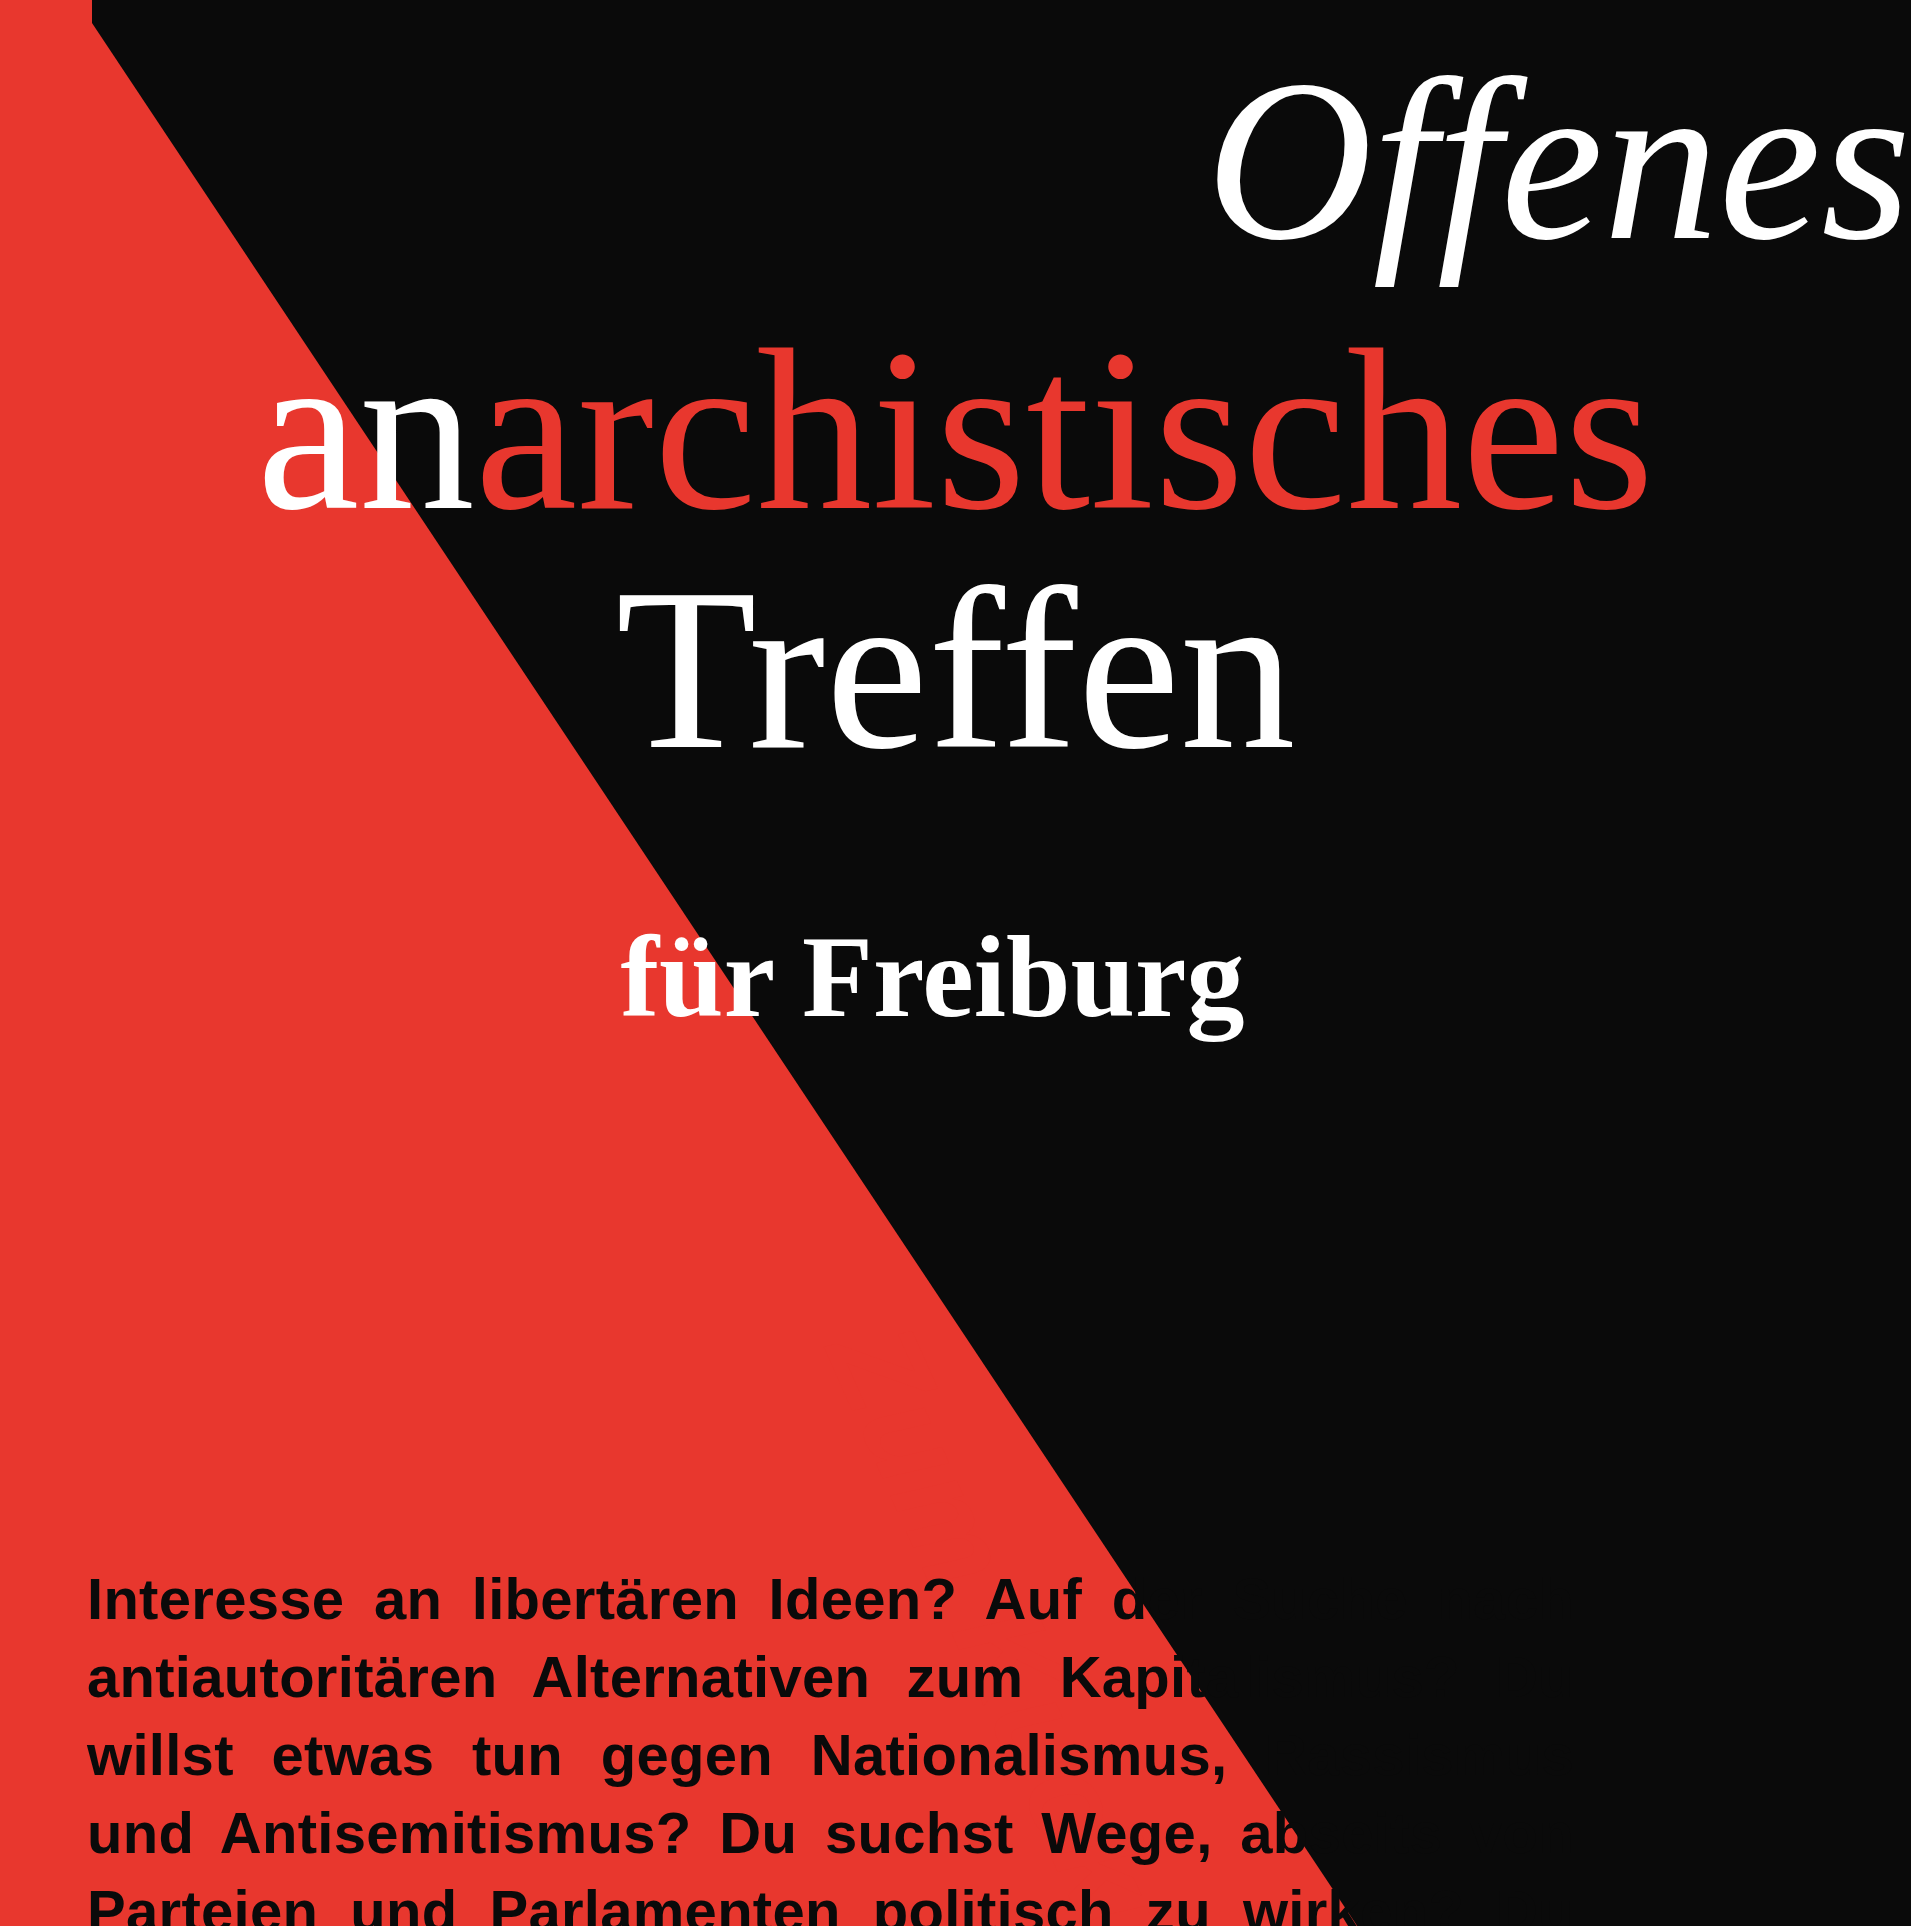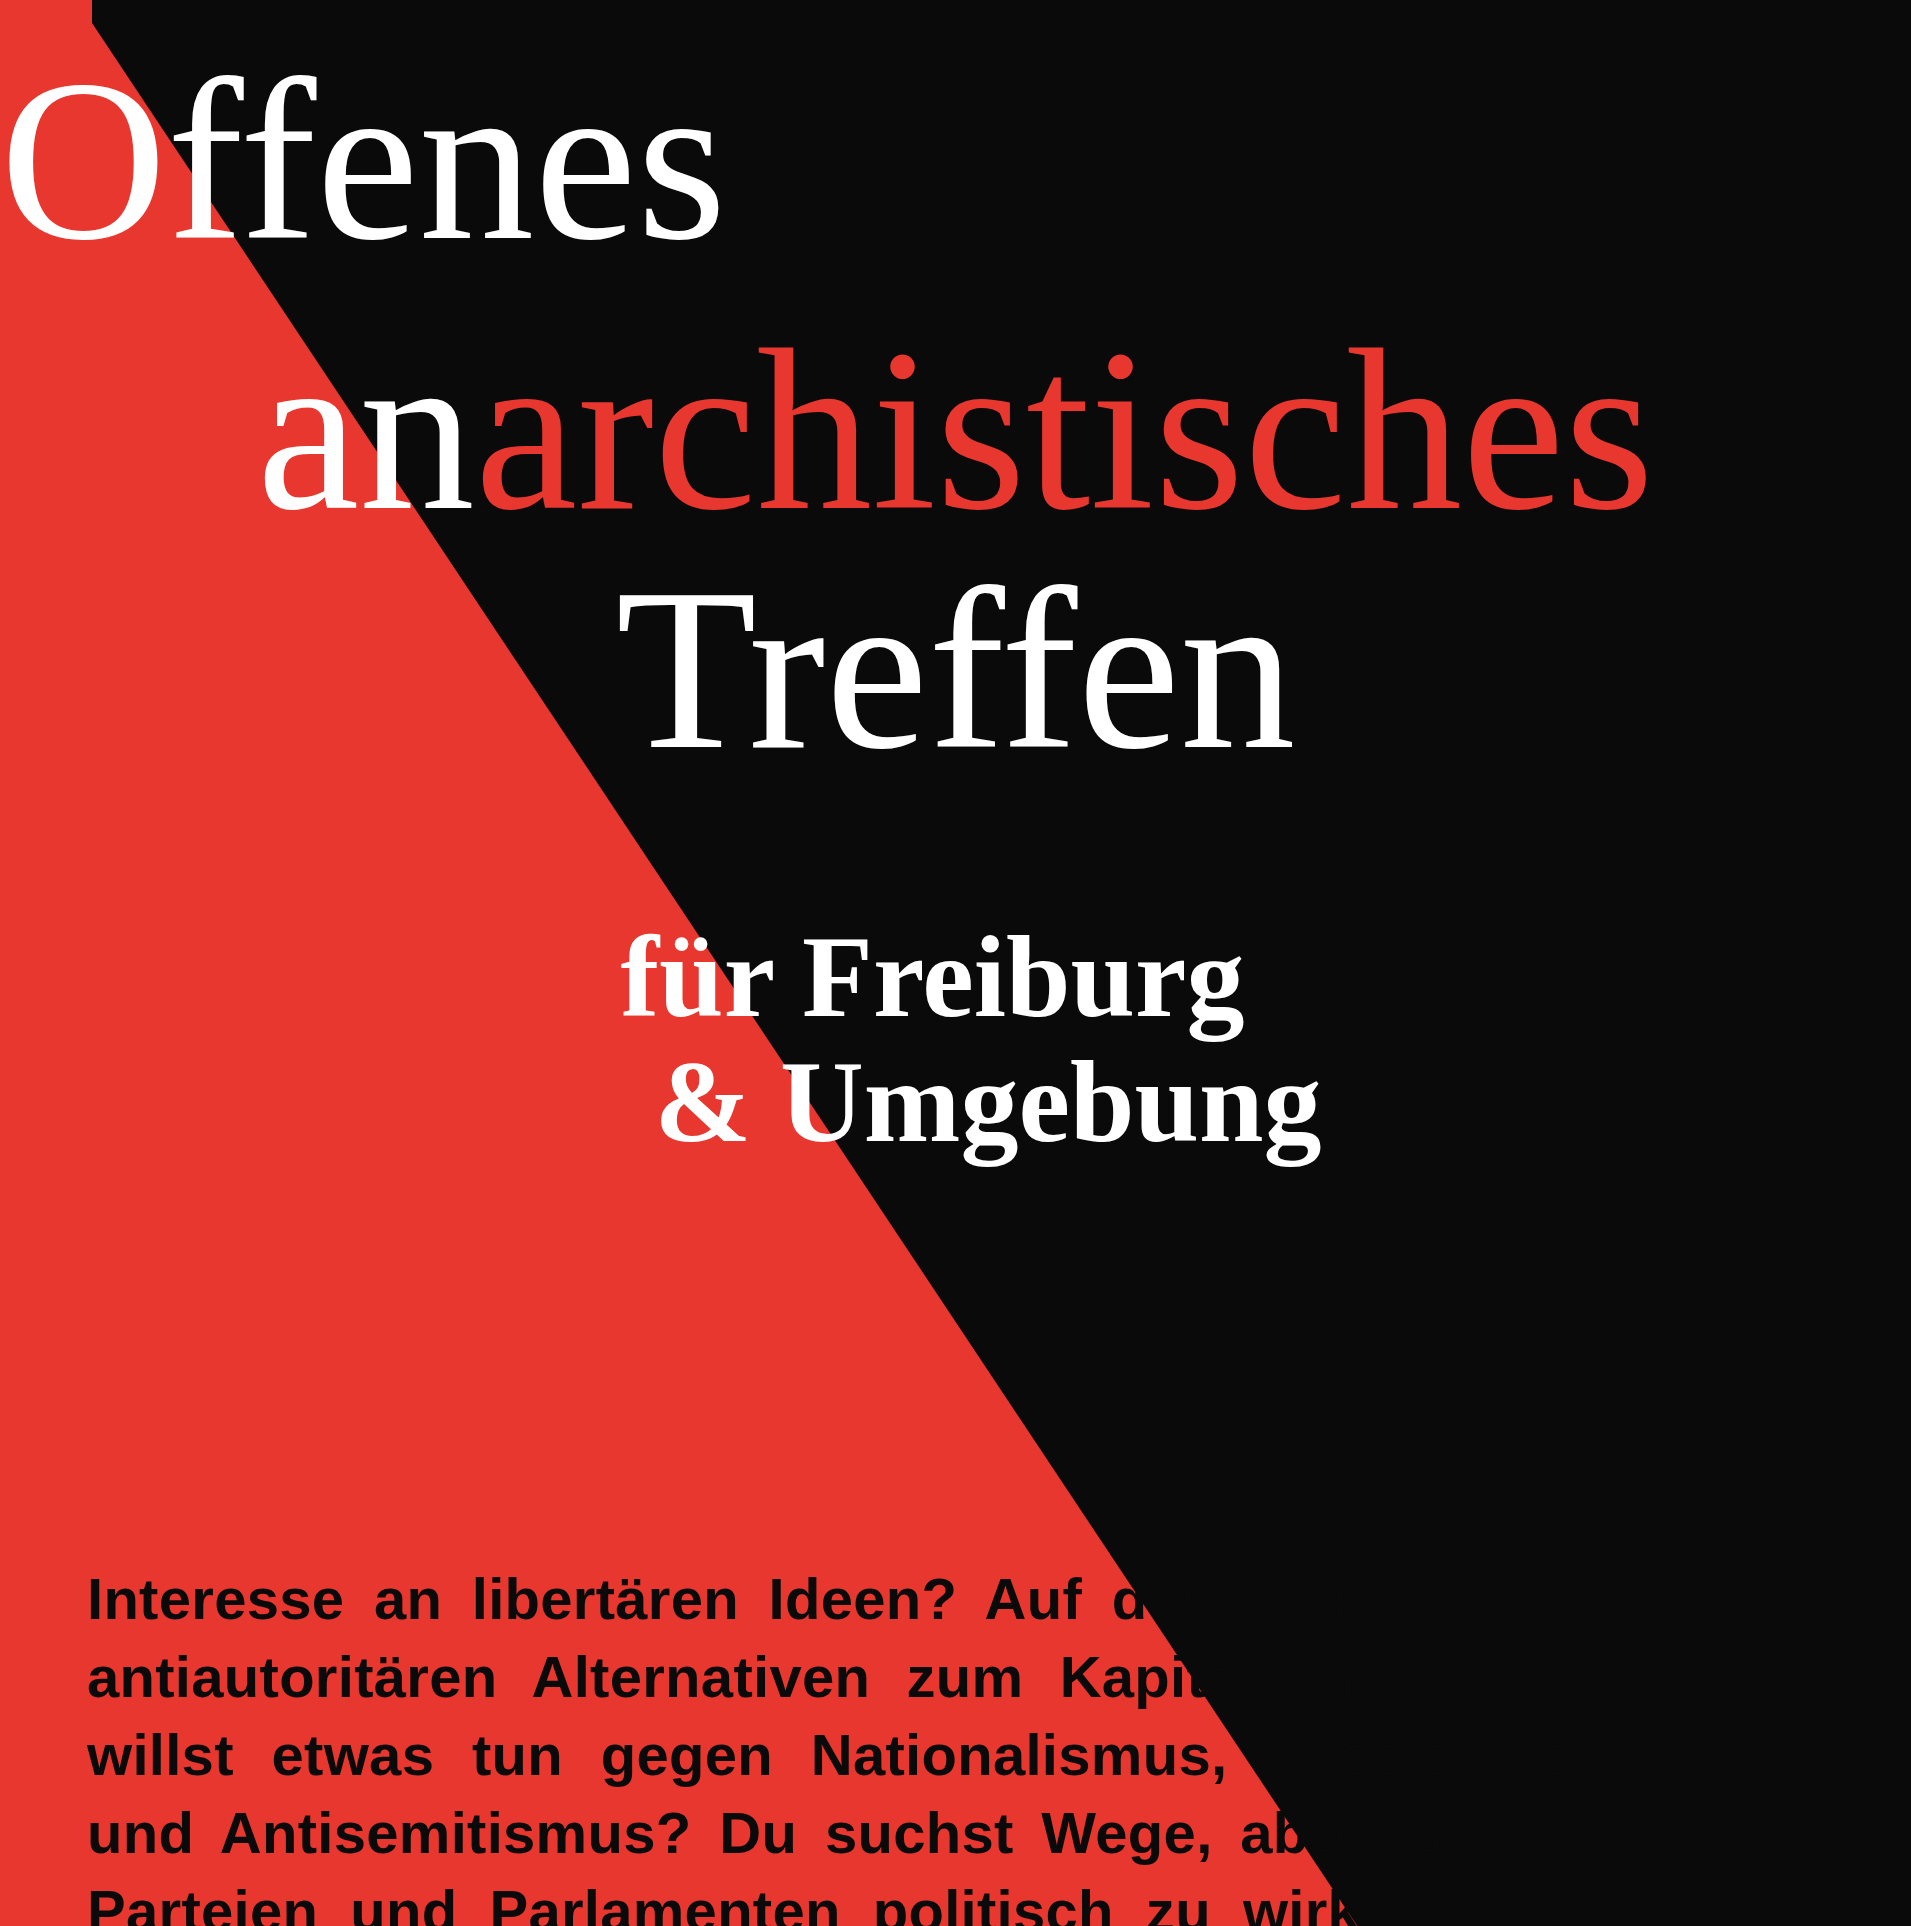--- a/index.html
+++ b/index.html
@@ -41,24 +41,25 @@
     text-align: center;
     font-family: "Liberation Serif", serif;
     line-height: 0.96;
     letter-spacing: -0.01em;
   }
   .line-1 {
     position: absolute;
     top: 50px;
     left: 0;
     width: 1911px;
-    text-align: left;
+    text-align: right;
     font-size: 231px;
     color: #ffffff;
     font-family: "Liberation Serif", serif;
+    font-style: italic;
   }
   .line-2 {
     position: absolute;
     top: 320px;
     left: 0;
     width: 1911px;
     text-align: center;
     font-size: 231px;
     color: #e8372e;
     font-family: "Liberation Serif", serif;
@@ -133,21 +134,20 @@
   <div class="black-field"></div>
 
   <div class="headline">
     <div class="line-1">Offenes</div>
     <div class="line-2"><span class="on-red">an</span><span>archistisches</span></div>
     <div class="line-3">Treffen</div>
   </div>
 
   <div class="subline">
     <span class="l1">für Freiburg</span>
-    <span class="l2">&amp; Umgebung</span>
   </div>
 
   <div class="diagonal-word">Zum Kuckuck!</div>
 
   <div class="body-text">
     <p>Interesse an libertären Ideen? Auf der Suche nach antiautoritären Alternativen zum Kapitalismus? Du willst etwas tun gegen Nationalismus, Rassismus und Antisemitismus? Du suchst Wege, abseits von Parteien und Parlamenten politisch zu wirken? Du hast genug von einfachen Antworten und der scheinbaren Alternativlosigkeit? Du bist wie wir auf der Suche nach angemessenen Formen politischer Praxis? Genug von Herrschaft und Ausbeitung auf der Arbeit, bei der Ausbildung, im Stadtteil, in der Familie oder in der Schule?  Genug davon, dich für ein Leben in Arbeit herzugeben, das du dir nie ausgesucht hast? Auf der Suche nach Menschen, die das ähnlich sehen? Kommt zum offenen anarchistischen Treffen!</p>
   </div>
 
 </div>
 

